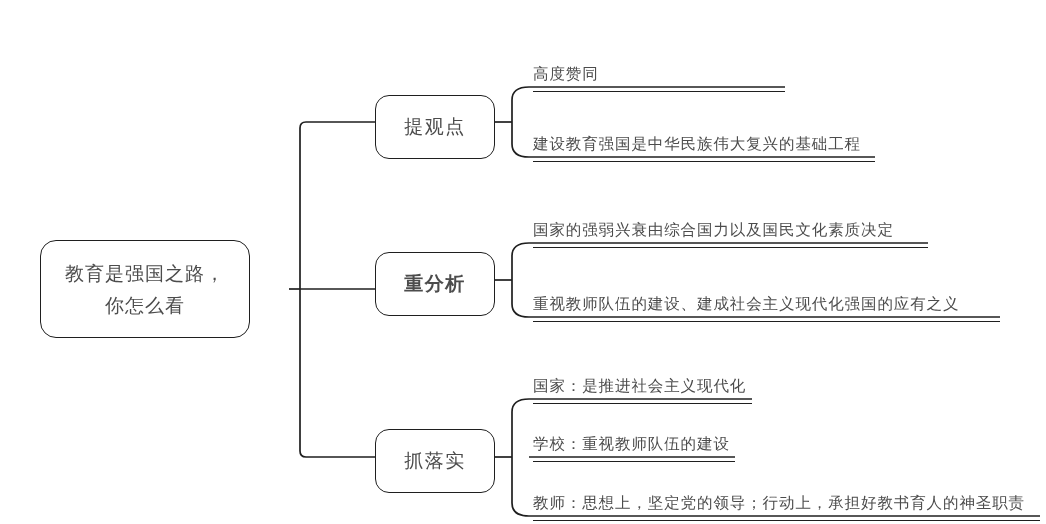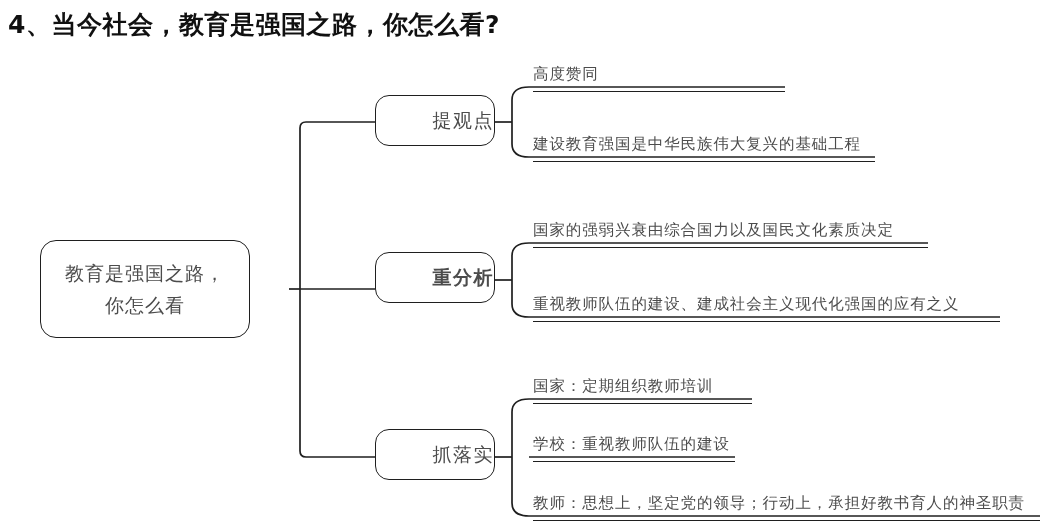--- a/index.html
+++ b/index.html
@@ -72,24 +72,23 @@
     height: 98px;
     border-radius: 16px;
     font-size: 19px;
     line-height: 32px;
     letter-spacing: 1px;
     padding: 0 22px;
   }
   .node.branch {
     left: 375px;
     width: 120px;
-    height: 51px;
+    height: 64px;
     font-size: 19px;
     letter-spacing: 1.5px;
-    justify-content: flex-end;
   }
   .node.branch.b1 { top: 95px; }
   .node.branch.b2 { top: 252px; font-weight: bold; }
   .node.branch.b3 { top: 429px; }
 
   
   .leaf {
     position: absolute;
     color: #4c4c4c;
     font-size: 15.5px;
@@ -98,21 +97,20 @@
     padding-bottom: 7px;
     border-bottom: 1.7px solid #1f1f1f;
     line-height: 20px;
   }
 </style>
 </head>
 <body>
 
 <div id="canvas">
 
-  <div class="title">4、当今社会，教育是强国之路，你怎么看?</div>
 
   <svg id="wires" viewBox="0 0 1046 524" xmlns="http://www.w3.org/2000/svg">
 
     <path d="M289,289 L300,289"></path>
 
     <path d="M300,289 L300,128 Q300,122 306,122 L375,122"></path>
     <path d="M300,289 L375,289"></path>
     <path d="M300,289 L300,451 Q300,457 306,457 L375,457"></path>
 
     <path d="M495,122 L512,122"></path>
@@ -149,19 +147,19 @@
   </div>
 
   <div class="leaf" style="left:533px; top:134px; width:342px;">建设教育强国是中华民族伟大复兴的基础工程</div>
 
   <div class="leaf" style="left:533px; top:64px; width:252px;">高度赞同</div>
 
   <div class="leaf" style="left:533px; top:220px; width:395px;">国家的强弱兴衰由综合国力以及国民文化素质决定</div>
 
   <div class="leaf" style="left:533px; top:294px; width:467px;">重视教师队伍的建设、建成社会主义现代化强国的应有之义</div>
 
-  <div class="leaf" style="left:533px; top:376px; width:219px;">国家：定期组织教师培训</div>
+  <div class="leaf" style="left:533px; top:376px; width:219px;">国家：是推进社会主义现代化</div>
 
   <div class="leaf" style="left:533px; top:434px; width:202px;">学校：重视教师队伍的建设</div>
 
   <div class="leaf" style="left:533px; top:493px; width:507px;">教师：思想上，坚定党的领导；行动上，承担好教书育人的神圣职责</div>
 
 </div>
 
 </body></html>

